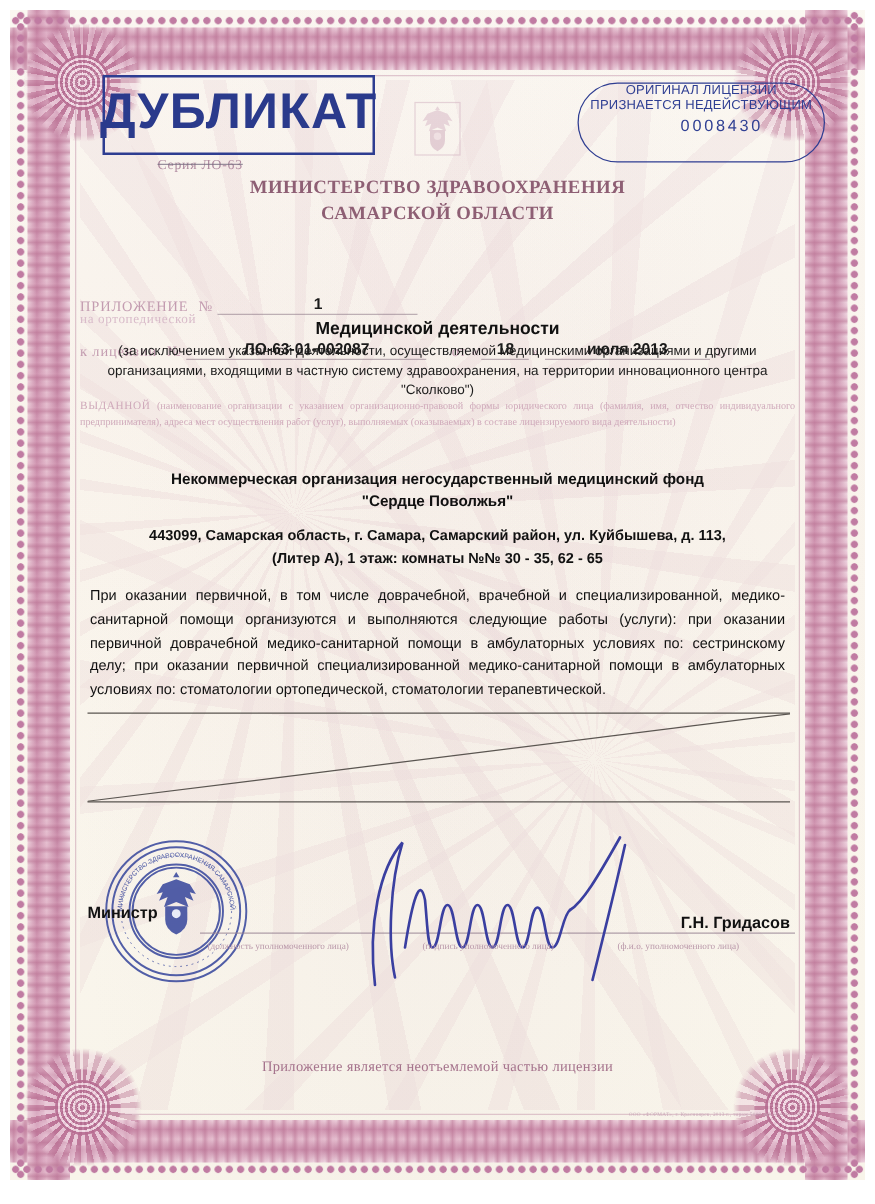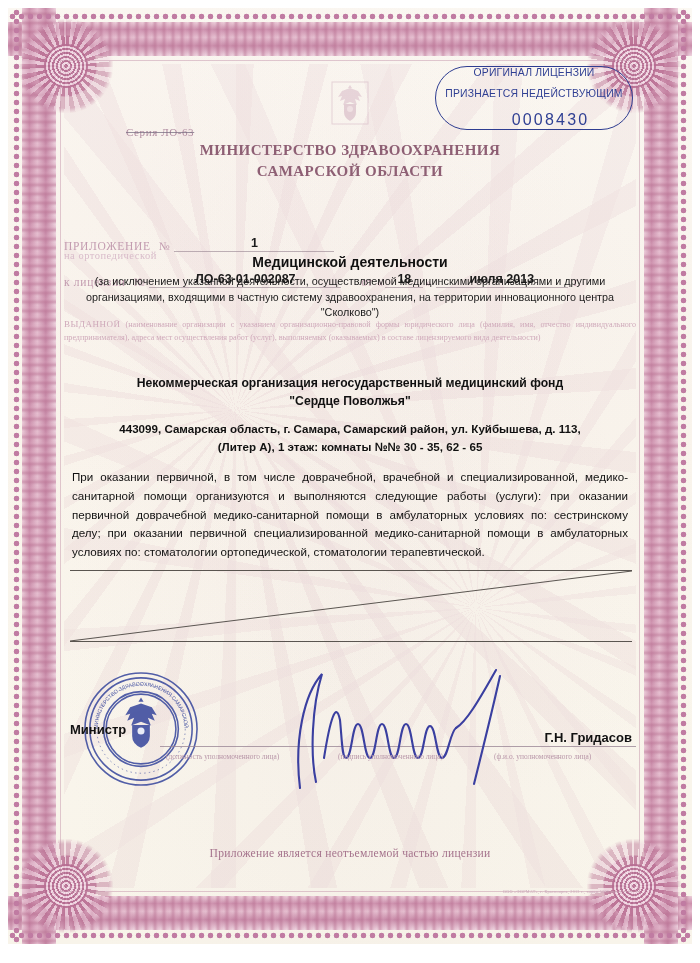--- a/index.html
+++ b/index.html
@@ -146,25 +146,25 @@
     font-size:11.6px;color:#a5738c;letter-spacing:.25px;}
   .printmark{position:absolute;right:18px;bottom:-34px;font-size:4.2px;
     color:#c9a7b8;letter-spacing:.25px;white-space:nowrap;}
 
   
   .stamp{position:absolute;border:2px solid #2e3d91;color:#2a3a8c;}
   .stamp-dup{left:74px;top:52px;width:214px;height:60px;}
   .stamp-dup span{position:absolute;left:50%;top:50%;transform:translate(-50%,-54%);
     font-family:"Liberation Sans",sans-serif;font-weight:700;font-size:40px;
     letter-spacing:1px;white-space:nowrap;color:#2a3a8c;}
-  .stamp-void{right:59px;top:58px;width:196px;height:62px;border-width:1.5px;
-    display:flex;flex-direction:column;align-items:center;justify-content:space-between;gap:1px;border-radius:32px;}
+  .stamp-void{right:32px;top:58px;width:196px;height:62px;border-width:1.5px;
+    display:flex;flex-direction:column;align-items:center;justify-content:flex-start;gap:1px;border-radius:32px;}
   .stamp-void div{font-family:"Liberation Sans",sans-serif;font-size:10.4px;
     font-weight:400;letter-spacing:.2px;white-space:nowrap;color:#2f3f93;}
-  .stamp-void .num{font-size:16px;letter-spacing:2.2px;margin-top:2px;margin-left:33px;}
+  .stamp-void .num{font-size:13px;letter-spacing:2.2px;margin-top:2px;margin-left:33px;}
 </style>
 </head>
 <body>
 
 <div class="sheet">
   <div class="paper-tex"></div>
 
   <div class="band h" style="top:14px">
       <div class="wave-h"></div>
     </div>
@@ -302,19 +302,22 @@
       <div class="cap cap1">(должность уполномоченного лица)</div>
       <div class="cap cap2">(подпись уполномоченного лица)</div>
       <div class="cap cap3">(ф.и.о. уполномоченного лица)</div>
     </div>
 
     <div class="footer">Приложение является неотъемлемой частью лицензии
       <div class="printmark">ООО «ФОРМАТ», г. Красноярск, 2013 г., тираж 5000 экз.</div>
     </div>
   </div>
 
+  <div class="stamp stamp-dup">
+    <span>ДУБЛИКАТ</span>
+  </div>
 
   <div class="stamp stamp-void">
     <div>ОРИГИНАЛ ЛИЦЕНЗИИ</div>
     <div>ПРИЗНАЕТСЯ НЕДЕЙСТВУЮЩИМ</div>
     <div class="num">0008430</div>
   </div>
 </div>
 
 </body></html>

